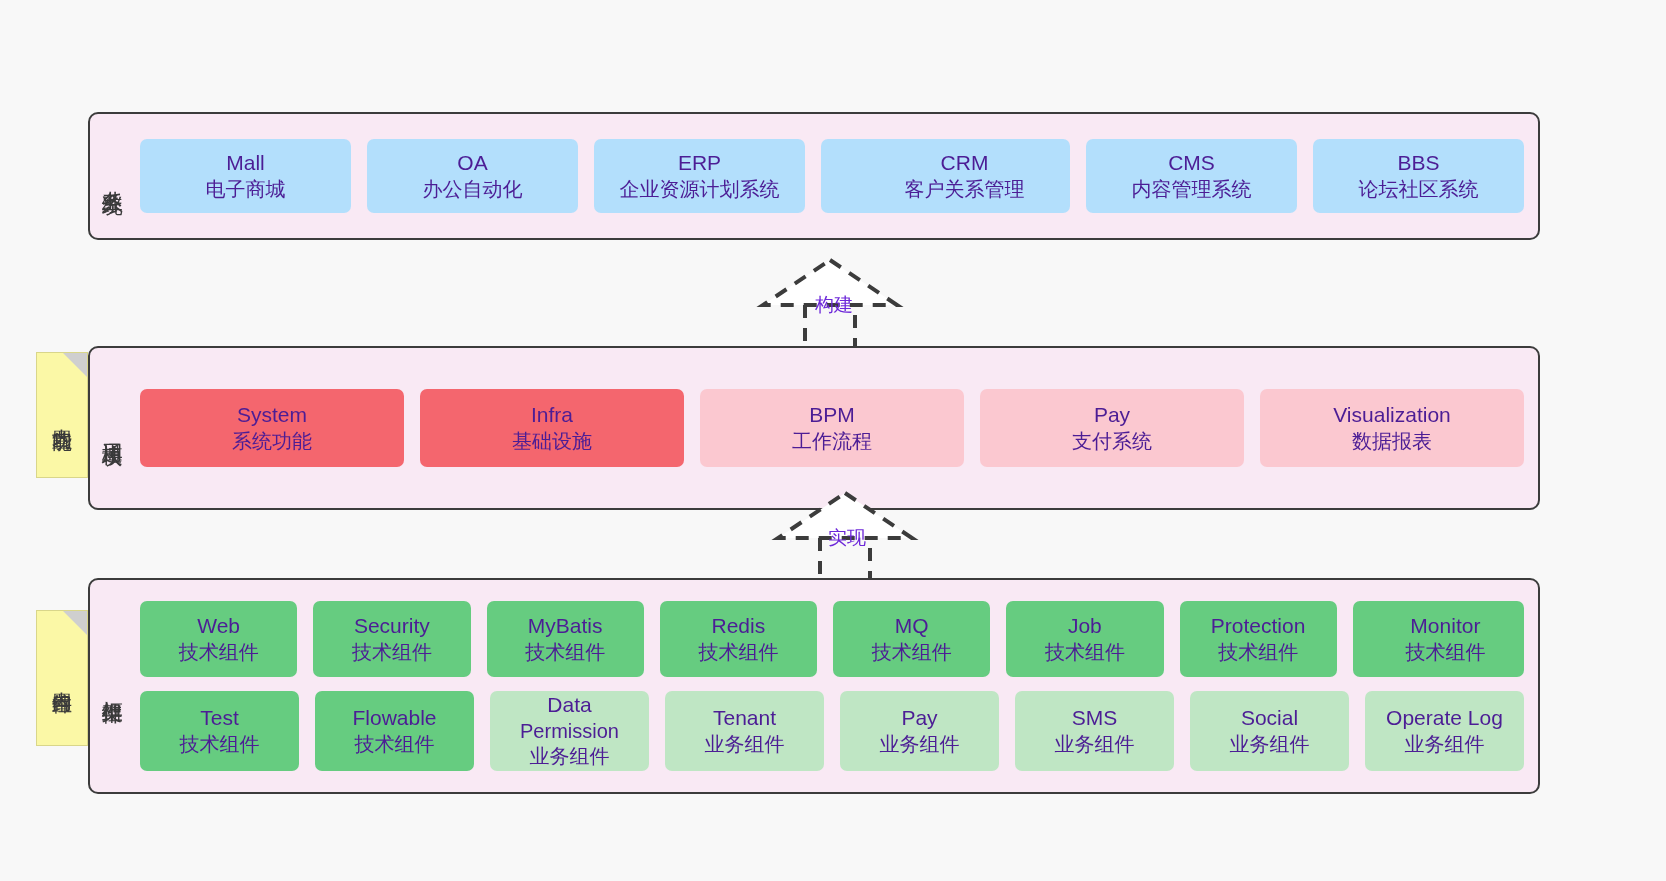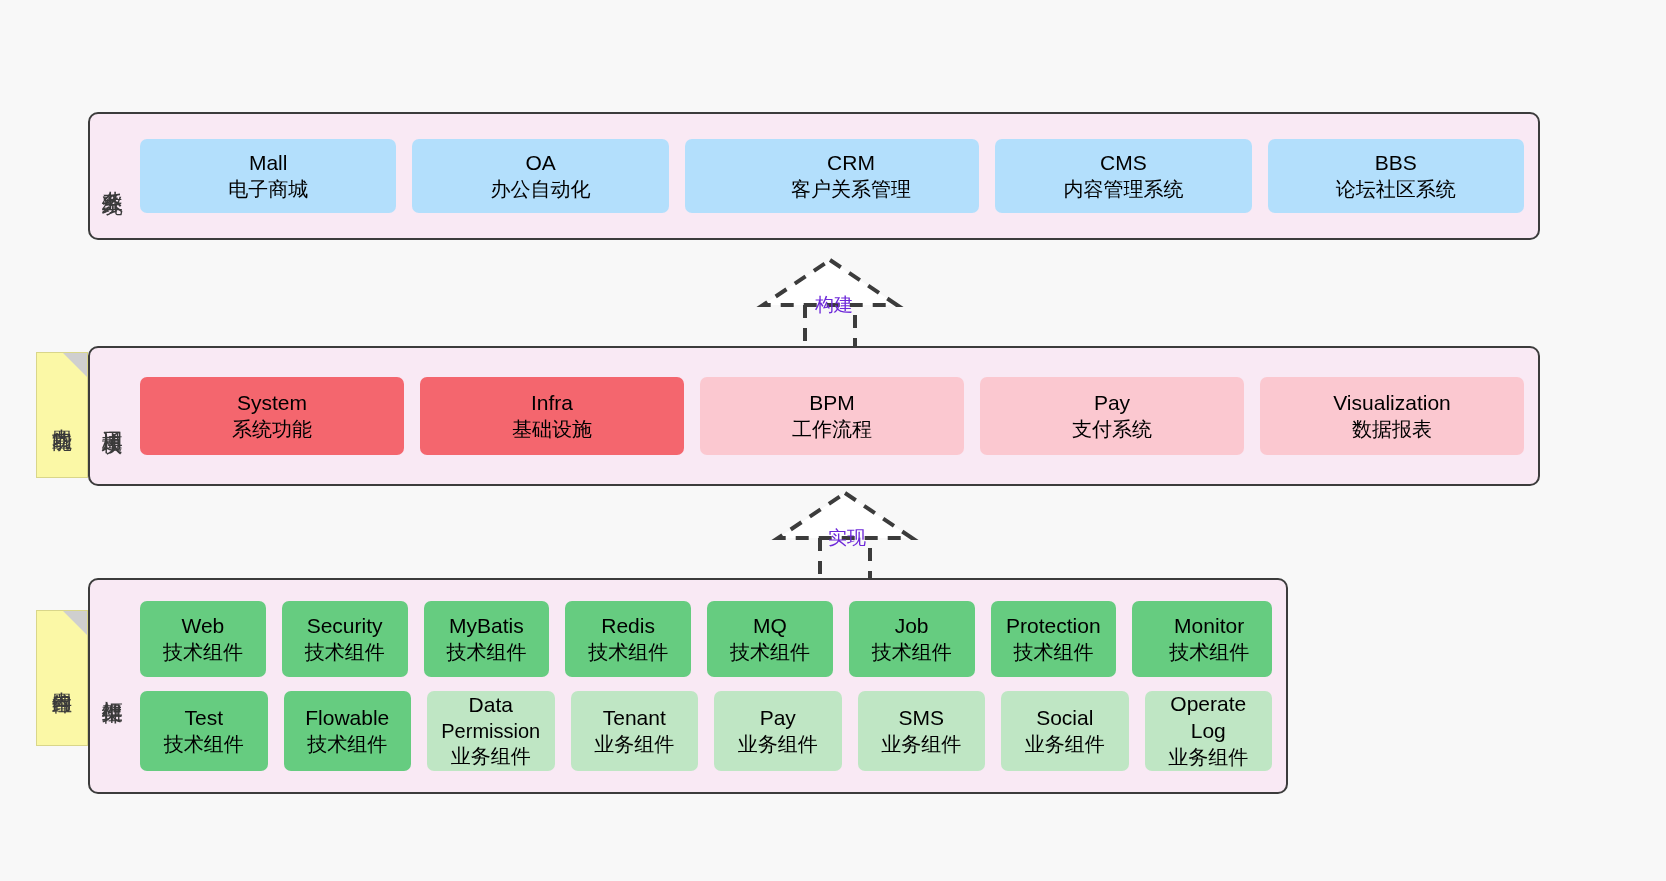--- a/index.html
+++ b/index.html
@@ -63,21 +63,21 @@
     flex: 1 1 0;
     border-radius: 7px;
     display: flex;
     flex-direction: column;
     align-items: center;
     justify-content: center;
     text-align: center;
     line-height: 1.28;
     box-sizing: border-box;
     padding: 4px 6px;
-    color: #000000;
+    color: #4c1d95;
   }
   .card .t1 { font-size: 21px; }
   .card .t2 { font-size: 20px; }
   .card .t3 { font-size: 20px; }
 
   
   .note {
     position: absolute;
     background: #fbf8a6;
     border: 1px solid #d9d68a;
@@ -125,20 +125,24 @@
     <div class="panel-body">
       <div class="row" id="business-row" style="height:74px;">
           <div class="card" style="background: rgb(179, 223, 252);">
             <div class="t1">Mall</div>
             <div class="t3">电子商城</div>
           </div>
           <div class="card" style="background: rgb(179, 223, 252);">
             <div class="t1">OA</div>
             <div class="t3">办公自动化</div>
           </div>
+          <div class="card" style="background: rgb(179, 223, 252);">
+            <div class="t1">ERP</div>
+            <div class="t3">企业资源计划系统</div>
+          </div>
           <div class="card" style="background: rgb(179, 223, 252); padding-left: 44px;">
             <div class="t1">CRM</div>
             <div class="t3">客户关系管理</div>
           </div>
           <div class="card" style="background: rgb(179, 223, 252);">
             <div class="t1">CMS</div>
             <div class="t3">内容管理系统</div>
           </div>
           <div class="card" style="background: rgb(179, 223, 252);">
             <div class="t1">BBS</div>
@@ -154,21 +158,21 @@
       <polyline points="50,50 50,94 100,94 100,50" fill="none" stroke="#3c3c3c" stroke-width="4" stroke-dasharray="13,10"></polyline>
     </svg>
   </div>
   <div class="arrow-label" style="left:815px; top:292px;">构建</div>
 
   <div class="note" style="left: 36px; top: 352px; width: 52px; height: 126px; background: rgb(251, 248, 166);">
     <span class="fold"></span>
     <span>内置功能</span>
   </div>
 
-  <div class="panel" id="panel-common" style="left: 88px; top: 346px; width: 1452px; height: 140px; background: rgb(249, 233, 244); border-color: rgb(60, 60, 60);">
+  <div class="panel" id="panel-common" style="left: 88px; top: 346px; width: 1452px; height: 164px; background: rgb(249, 233, 244); border-color: rgb(60, 60, 60);">
     <div class="panel-label">通用模块</div>
     <div class="panel-body">
       <div class="row" id="common-row" style="height:78px;">
           <div class="card" style="background: rgb(244, 102, 110);">
             <div class="t1">System</div>
             <div class="t3">系统功能</div>
           </div>
           <div class="card" style="background: rgb(244, 102, 110);">
             <div class="t1">Infra</div>
             <div class="t3">基础设施</div>
@@ -195,21 +199,21 @@
       <polyline points="50,50 50,94 100,94 100,50" fill="none" stroke="#3c3c3c" stroke-width="4" stroke-dasharray="13,10"></polyline>
     </svg>
   </div>
   <div class="arrow-label" style="left:828px; top:525px;">实现</div>
 
   <div class="note" style="left: 36px; top: 610px; width: 52px; height: 136px; background: rgb(251, 248, 166);">
     <span class="fold"></span>
     <span>内置组件</span>
   </div>
 
-  <div class="panel" id="panel-framework" style="left: 88px; top: 578px; width: 1200px; height: 216px; background: rgb(249, 233, 244); border-color: rgb(60, 60, 60);">
+  <div class="panel" id="panel-framework" style="left: 88px; top: 578px; width: 1452px; height: 216px; background: rgb(249, 233, 244); border-color: rgb(60, 60, 60);">
     <div class="panel-label">框架组件</div>
     <div class="panel-body" style="gap:14px;">
       <div class="row" id="framework-row1" style="height:76px;">
           <div class="card" style="background: rgb(102, 204, 128);">
             <div class="t1">Web</div>
             <div class="t3">技术组件</div>
           </div>
           <div class="card" style="background: rgb(102, 204, 128);">
             <div class="t1">Security</div>
             <div class="t3">技术组件</div>

